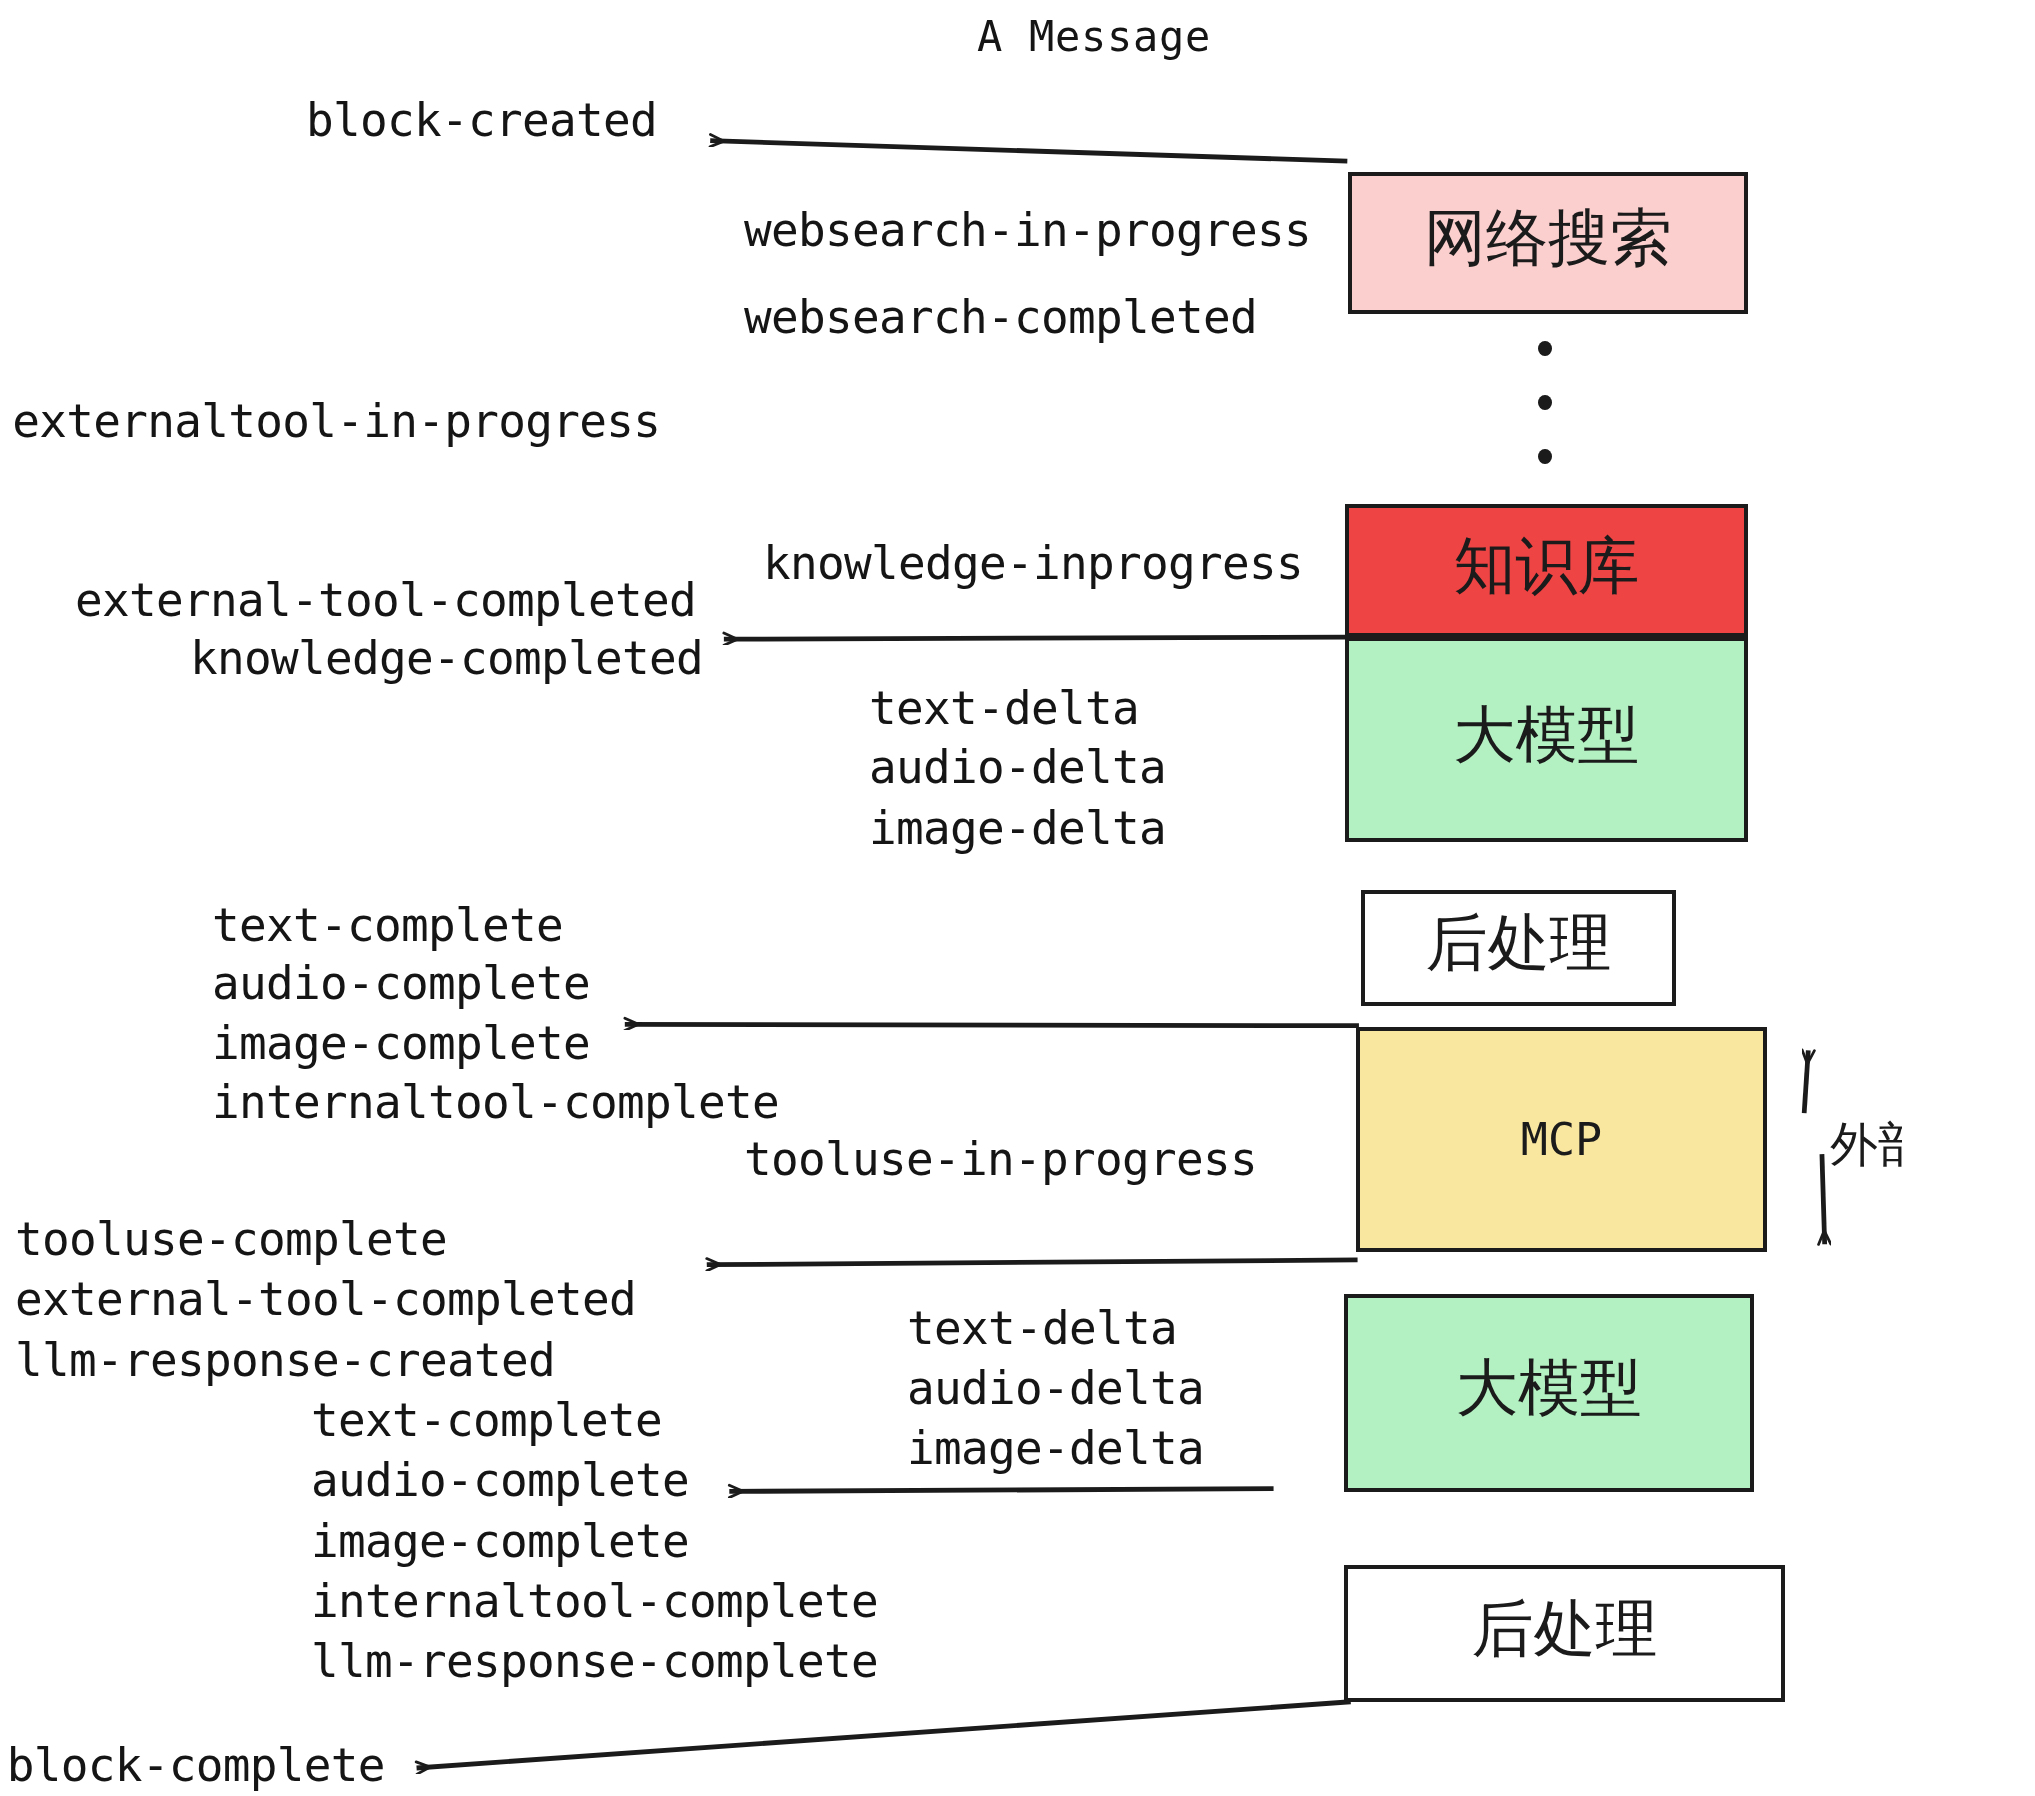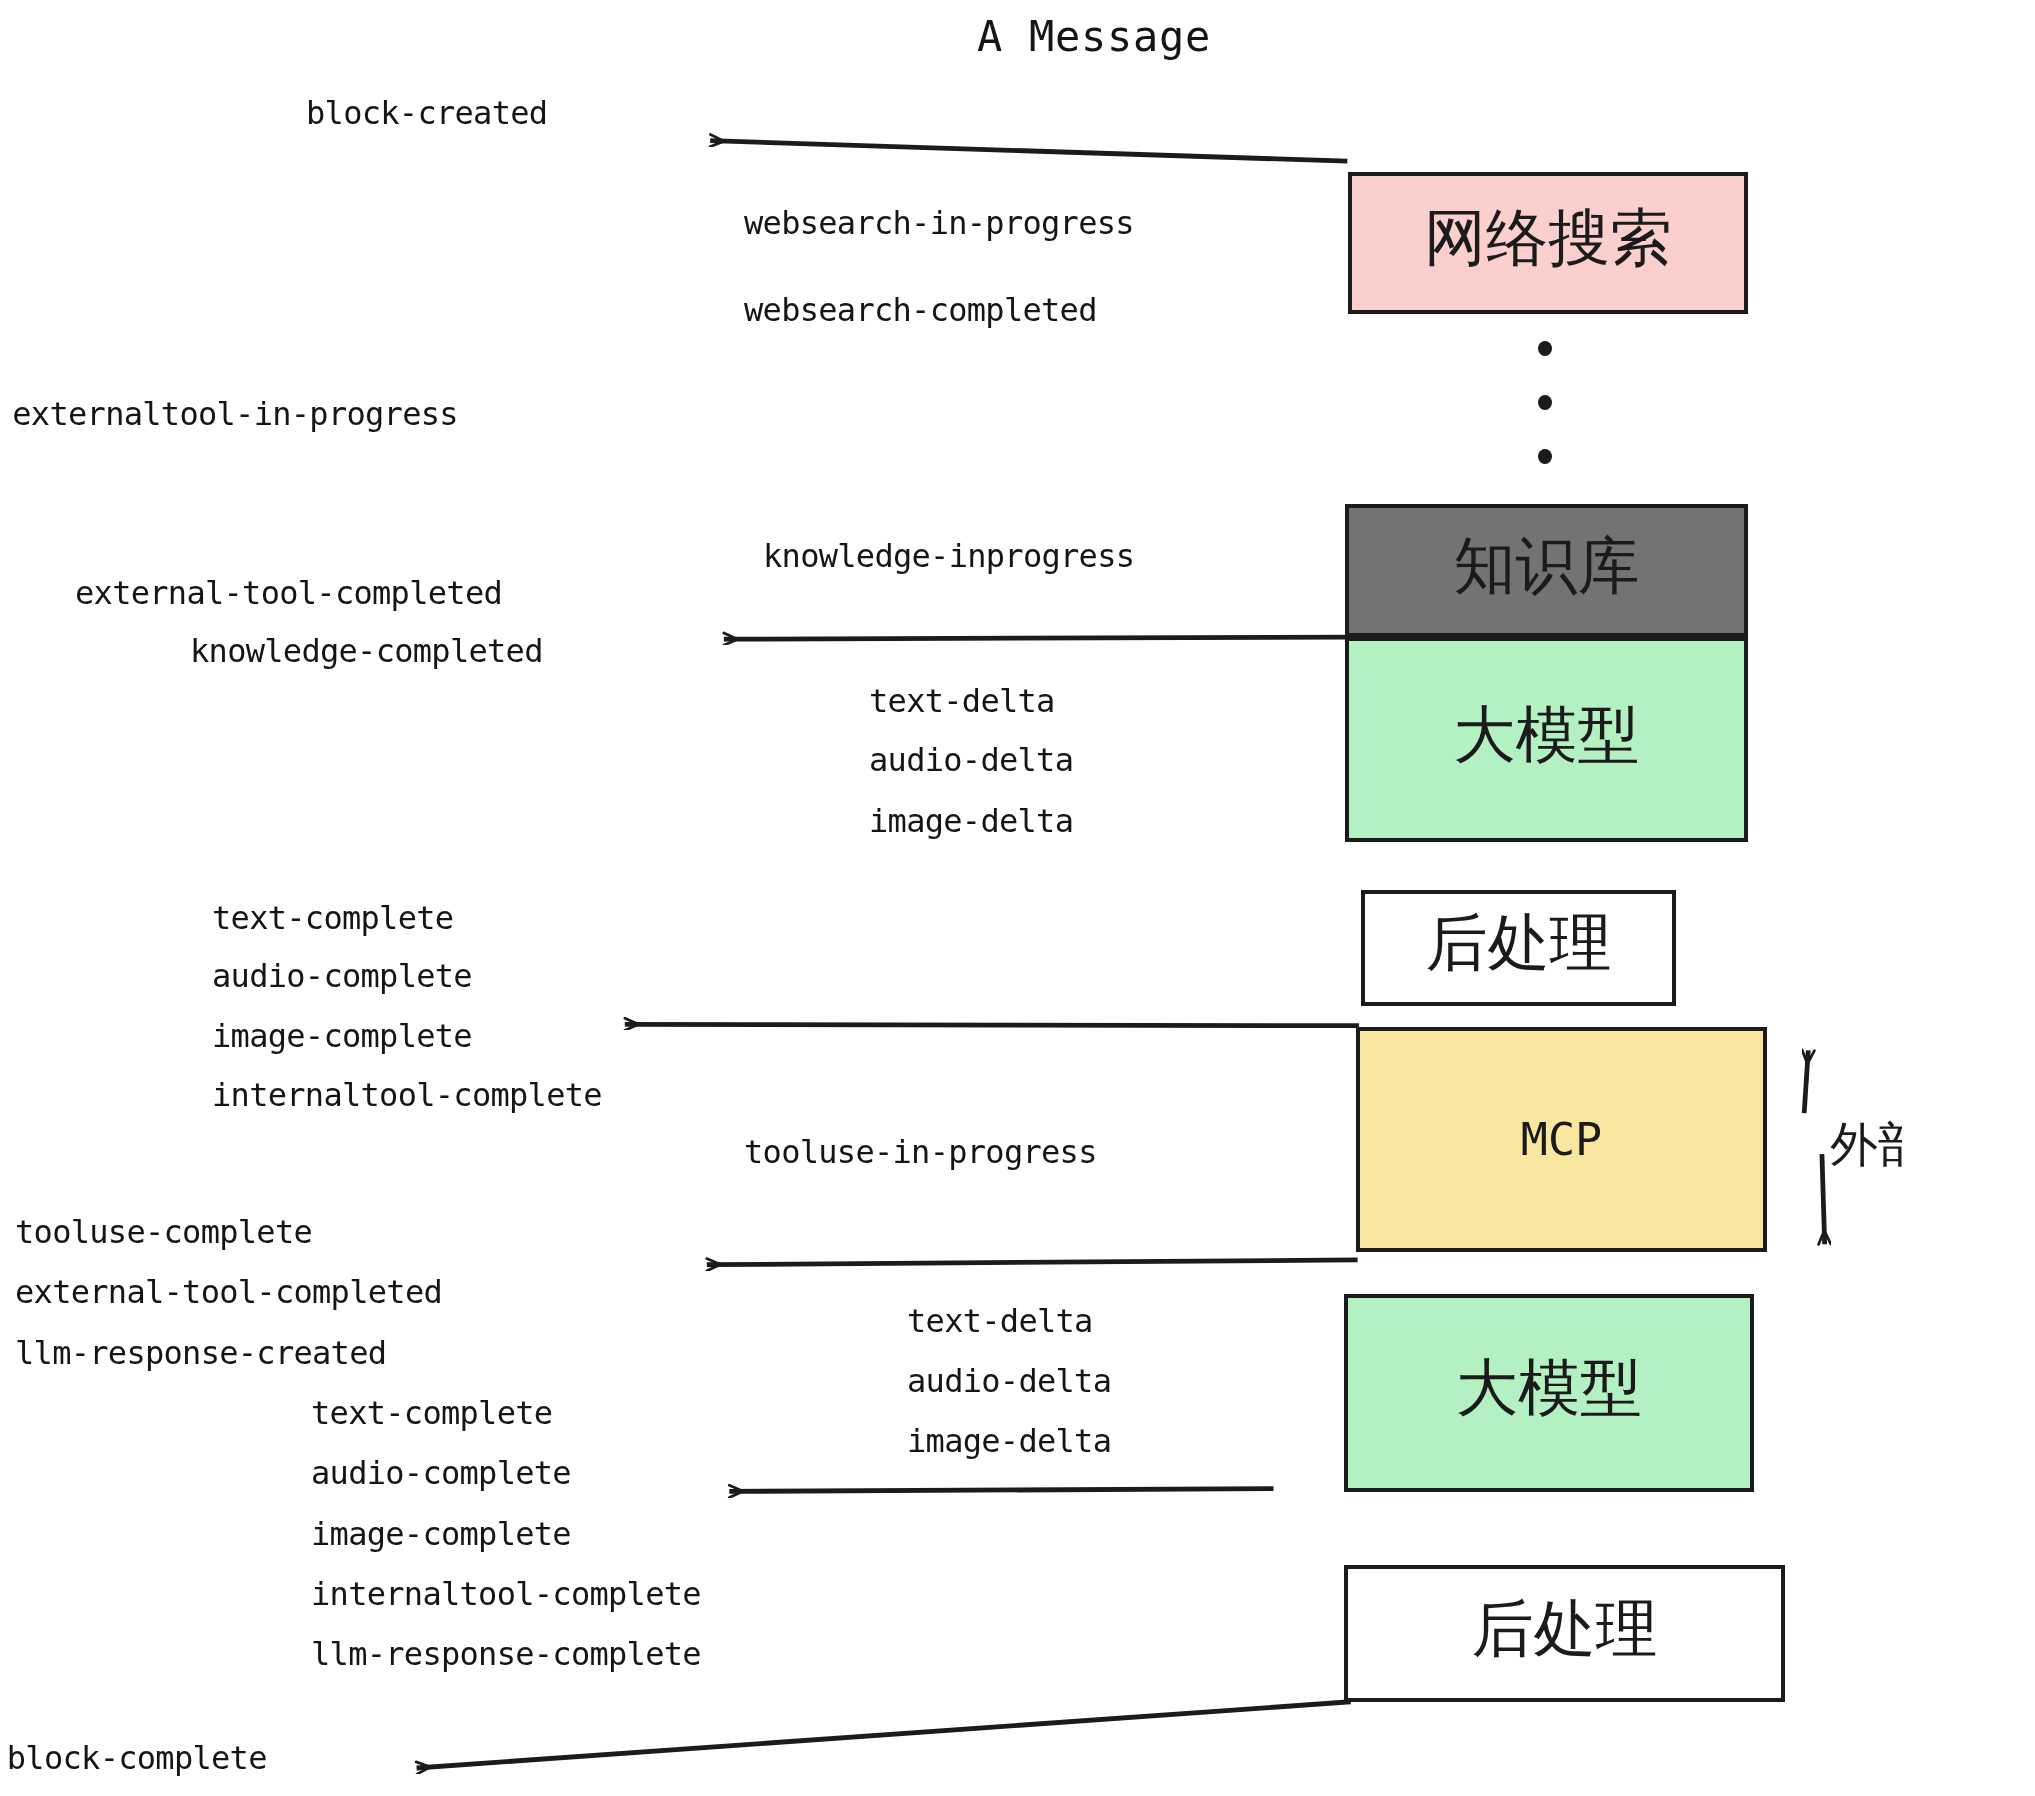--- a/index.html
+++ b/index.html
@@ -12,21 +12,21 @@
     width: 1902px;
     height: 1796px;
     background: #ffffff;
     overflow: hidden;
     font-family: "DejaVu Sans Mono", "Liberation Mono", monospace;
   }
   
   .ev {
     position: absolute;
     font-family: "DejaVu Sans Mono", "Liberation Mono", monospace;
-    font-size: 32px;
+    font-size: 46px;
     line-height: 1;
     color: #151515;
     white-space: nowrap;
     letter-spacing: -0.7px;
   }
 
   
   #title {
     position: absolute;
     font-family: "DejaVu Sans Mono", "Liberation Mono", monospace;
@@ -199,21 +199,21 @@
   <div class="box" style="left:1348px; top:172px; width:400px; height:142px; background:#fbcfce;">
     <span class="box-label">网络搜索</span>
   </div>
 
   <div class="vdots" style="left:1537px; top:341px; width:16.4px; height:123px;">
     <span></span>
     <span></span>
     <span></span>
   </div>
 
-  <div class="box" style="left:1345px; top:504px; width:403px; height:133px; background:#737373;">
+  <div class="box" style="left:1345px; top:504px; width:403px; height:133px; background:#ef4444;">
     <span class="box-label">知识库</span>
   </div>
 
   <div class="box" style="left:1345px; top:637px; width:403px; height:205px; background:#b3f0c2;">
     <span class="box-label">大模型</span>
   </div>
 
   <div class="box" style="left:1361px; top:890px; width:315px; height:116px; background:#ffffff;">
     <span class="box-label">后处理</span>
   </div>

